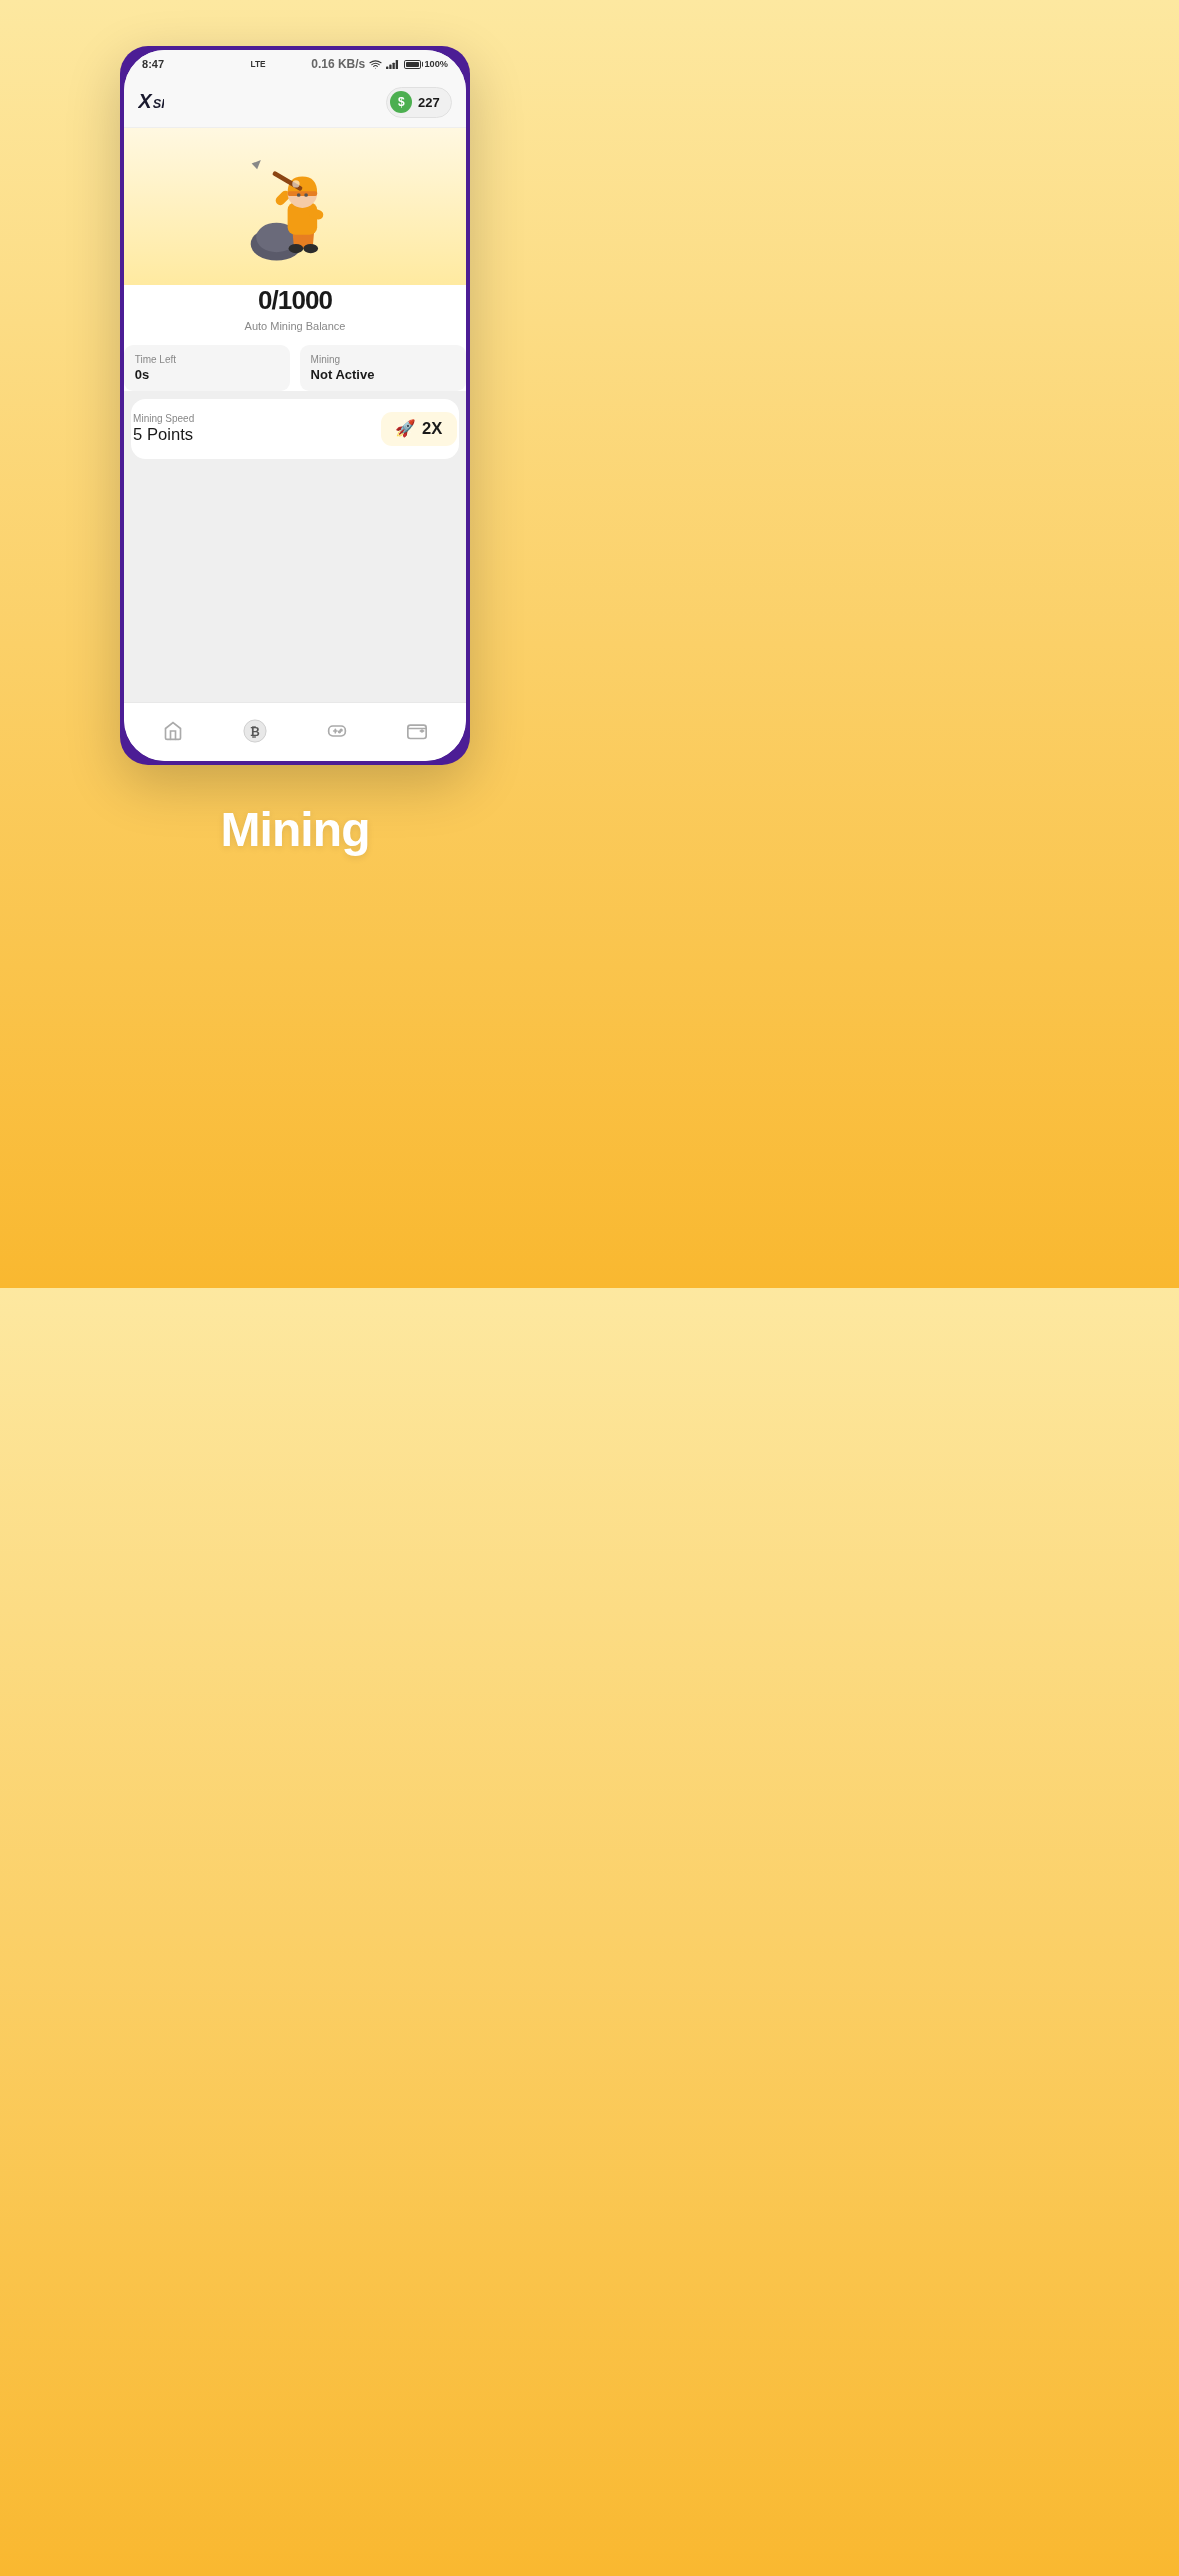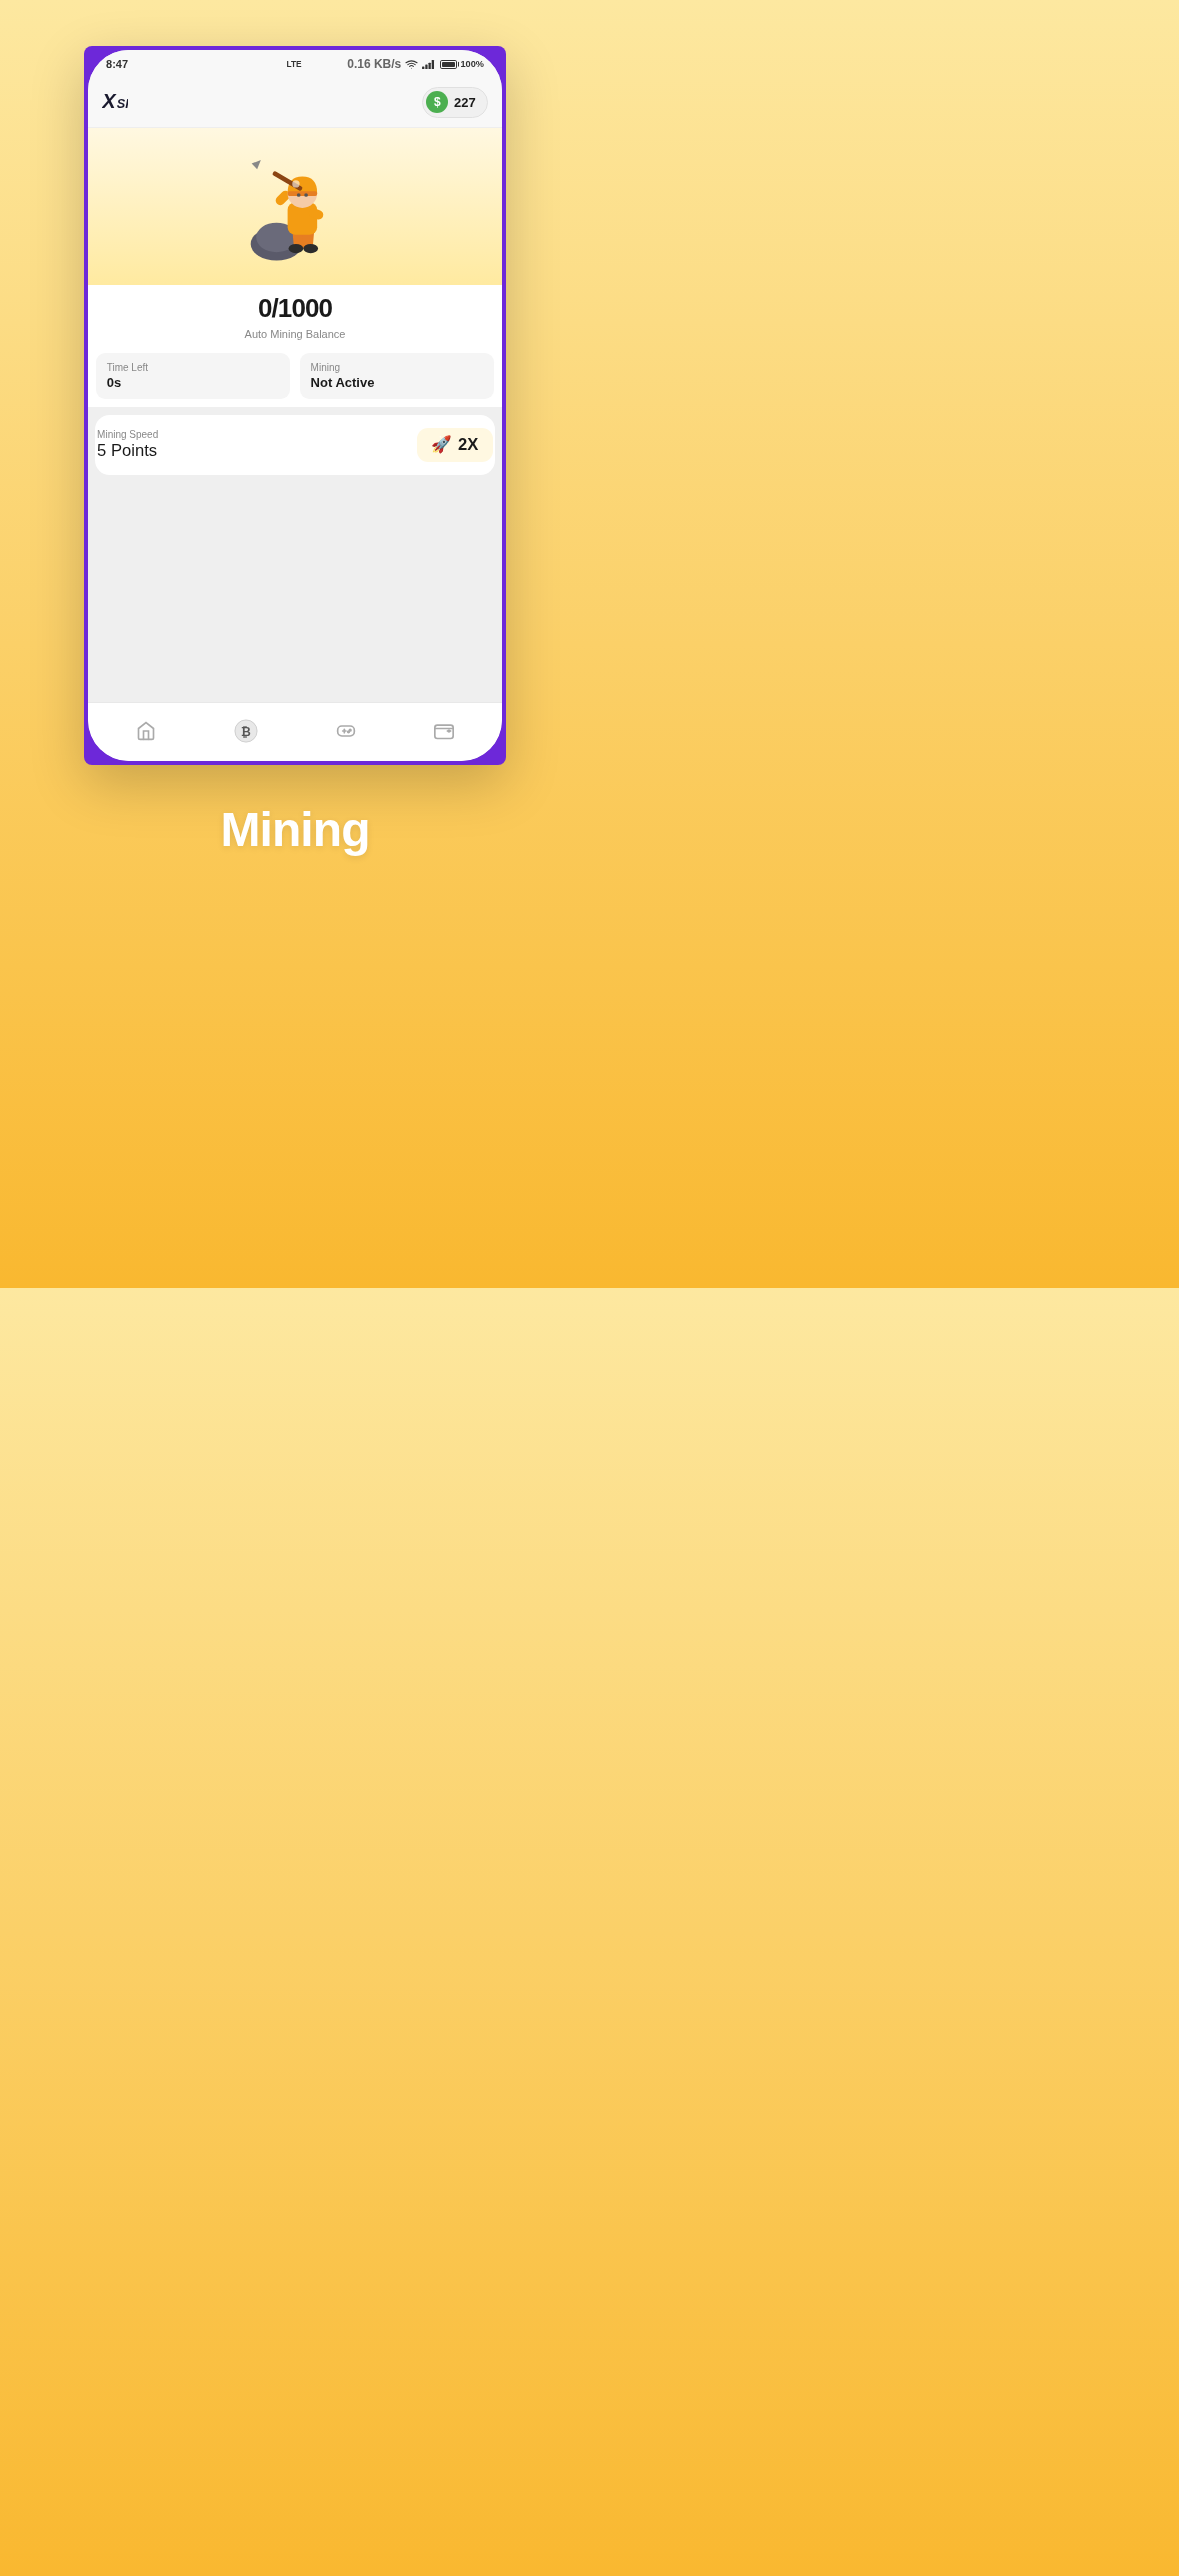--- a/index.html
+++ b/index.html
@@ -10,24 +10,24 @@
       display: flex;
       flex-direction: column;
       align-items: center;
       justify-content: flex-start;
       font-family: -apple-system, BlinkMacSystemFont, 'Segoe UI', sans-serif;
       overflow: hidden;
     }
 
     .phone-wrapper {
       margin-top: 46px;
-      width: 422px;
+      width: 350px;
       height: 719px;
-      background: #6d28d9;
-      border-radius: 8px;
+      background: #4c1d95;
+      border-radius: 28px;
       padding: 3.7px;
       box-shadow: 0 18.4px 55px rgba(0,0,0,0.2);
     }
 
     .phone-inner {
       width: 100%;
       height: 100%;
       background: #f0f0f0;
       border-radius: 41px;
       overflow: hidden;
@@ -149,21 +149,21 @@
     
     .miner-svg {
       width: 120px;
       height: 120px;
     }
 
     
     .stats-section {
       background: white;
       margin: 0;
-      padding: 8px;
+      padding: 0;
       text-align: center;
     }
 
     .balance-display {
       font-size: 26px;
       font-weight: 900;
       color: #1a1a1a;
       letter-spacing: -0.9px;
     }
     .balance-label {

